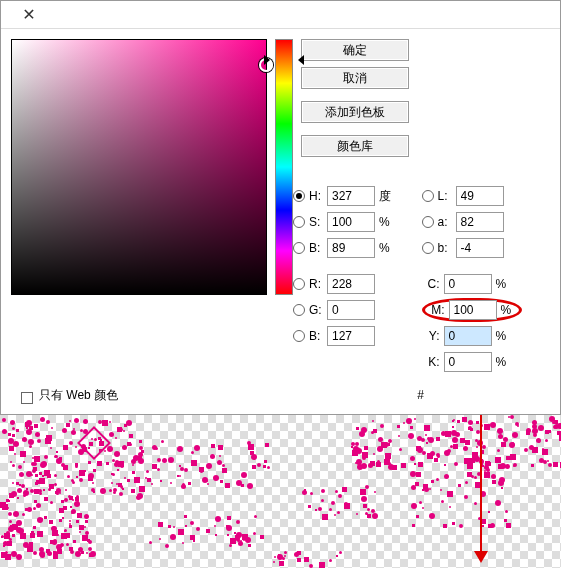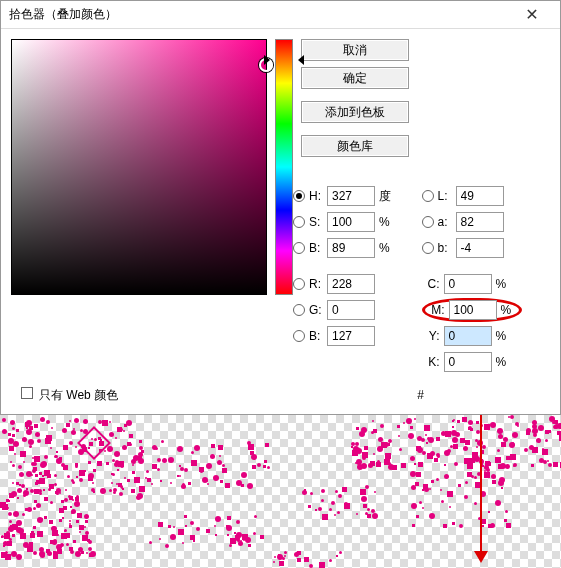--- a/index.html
+++ b/index.html
@@ -35,53 +35,52 @@
 .rad{width:12px;height:12px;border:1px solid #666;border-radius:50%;margin-right:4px;position:relative;cursor:pointer}
 .rad.on:after{content:"";position:absolute;width:6px;height:6px;background:#000;border-radius:50%;left:2px;top:2px}
 .flbl{width:18px;text-align:left}
 .flbl2{width:18px;text-align:right;margin-right:4px}
 .finp{width:48px;height:20px;border:1px solid #999;padding:0 4px;text-align:left;background:#fff}
 .funit{margin-left:4px;width:16px}
 .circled{border:3px solid #d00;border-radius:50%/60%;padding:0 2px;display:flex;align-items:center;height:24px}
 .hexrow{display:flex;align-items:center;margin-top:6px}
 .hexrow .hash{margin:0 6px 0 0}
 .hexinp{width:96px;height:20px;border:1px solid #999;padding:0 4px;background:#fff}
-.webrow{display:flex;align-items:flex-start;margin:8px 0 0 10px}
+.webrow{display:flex;align-items:flex-end;margin:8px 0 0 10px}
 .cb{width:12px;height:12px;border:1px solid #666;margin-right:6px;cursor:pointer}
 .canvas{height:220px;position:relative;overflow:hidden}
 .checker{position:absolute;inset:0;background:
  repeating-conic-gradient(#fff 0 25%,#ddd 0 50%) 0 0/16px 16px}
 .pink{position:absolute;inset:0}
 .dot{position:absolute;width:5px;height:5px;background:#e4007f;border-radius:50%}
 .sq{position:absolute;width:4px;height:4px;background:#e4007f}
 .arrow{position:absolute;left:480px;top:0;width:2px;height:140px;background:#d00}
 .arrowhead{position:absolute;left:474px;top:136px;width:0;height:0;border-left:7px solid transparent;border-right:7px solid transparent;border-top:12px solid #d00}
 .diamond{position:absolute;width:24px;height:24px;border:2px solid #e4007f;transform:rotate(45deg)}
 .sel{background:#cde8ff}
 </style>
 </head>
 <body>
 
 <div class="win">
  <div class="titlebar">
-  <span class="t">拾色器（叠加颜色）</span>
   <span class="closebtn">✕</span>
  </div>
  <div class="body">
   <div>
    <div class="sv">
     <div class="svcursor"></div>
    </div>
   </div>
   <div class="hue">
    <div class="huecursor"></div>
   </div>
   <div class="right">
+   <div class="btn">确定</div>
    <div class="btn">取消</div>
-   <div class="btn">确定</div>
    <div style="height:6px"></div>
    <div class="btn">添加到色板</div>
    <div style="height:6px"></div>
    <div class="btn">颜色库</div>
   </div>
  </div>
 
  <div style="display:flex;padding:0 10px 4px 10px;background:#fff">
   <div style="width:282px"></div>
   <div class="rows" style="flex:1;margin-top:-122px">

